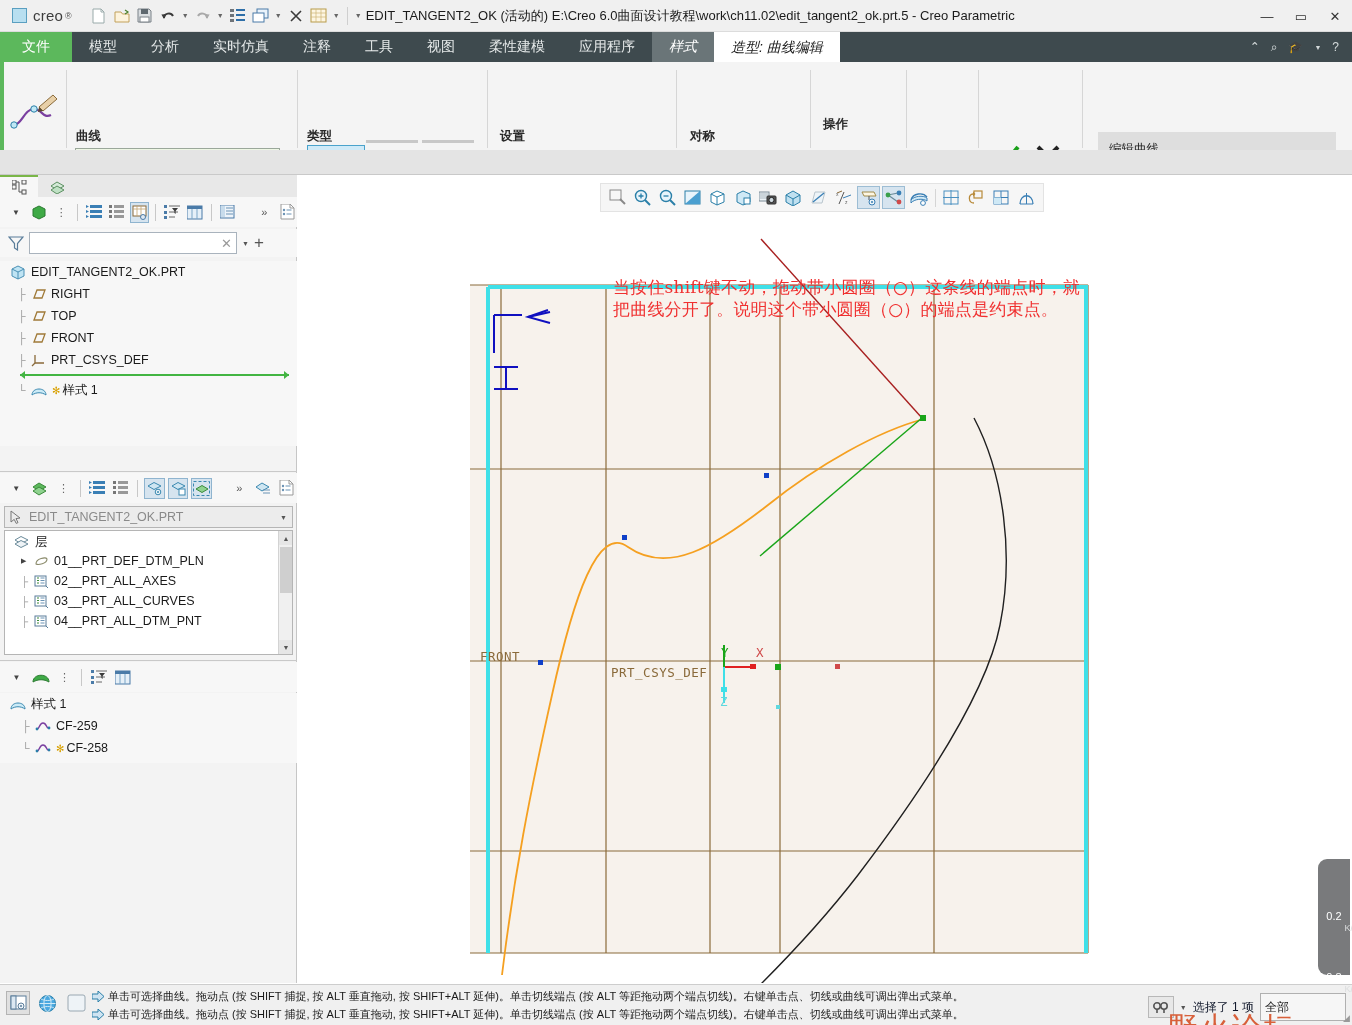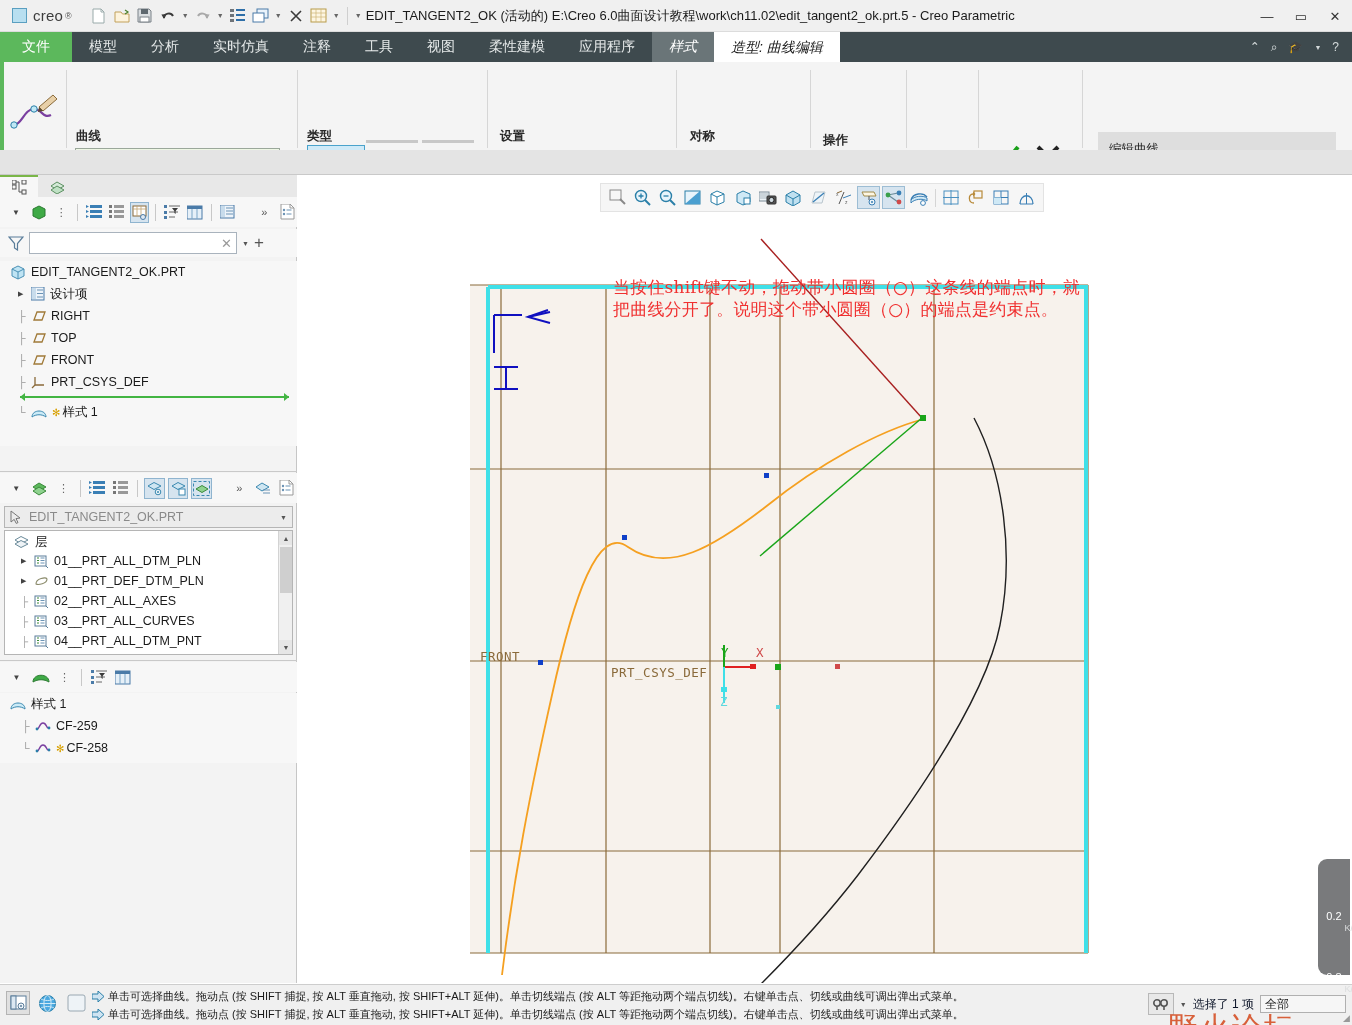--- a/index.html
+++ b/index.html
@@ -197,21 +197,21 @@
   .sb-icons { position:absolute; left:6px; top:6px; display:flex; align-items:center; gap:5px; }
   .sb-ic { width:24px; height:24px; display:flex; align-items:center; justify-content:center; }
   .sb-ic.on { background:#e0e0e0; border:1px solid #b4b4b4; }
   .msgline { position:absolute; display:flex; align-items:center; gap:4px;
     font-size:11px; color:#1a1a1a; white-space:nowrap; }
   .selbox { position:absolute; right:6px; top:8px; display:flex; align-items:center; gap:6px; }
   .findbtn { width:26px; height:22px; background:#e8e8e8; border:1px solid #b8b8b8;
     display:flex;align-items:center;justify-content:center; }
   .caret { font-size:7px; color:#555; }
   .selcount { font-size:12px; color:#0f172a; }
-  .allsel { width:86px; height:18px; border:1px solid #b0b0b0; background:#f6f6f6;
+  .allsel { width:86px; height:28px; border:1px solid #b0b0b0; background:#f6f6f6;
     font-size:12px; color:#1a1a1a; display:flex; align-items:center; padding-left:4px; }
 
   .watermark {
     position:absolute; left:1168px; top:1008px; pointer-events:none;text-align:center;
   }
   .wm-cn { font-family:"DejaVu Serif","Liberation Serif",serif; font-size:30px; color:#d8603a;
     letter-spacing:2px; }
   .wm-url { font-family:"Liberation Serif",serif; font-style:italic; font-size:15px;
     color:#cdcdcd; margin-top:-4px; }
 
@@ -426,21 +426,21 @@
           <path d="M15 12 C12 12 13 2 9 2" fill="none" stroke="#4a9fd0" stroke-width="1.4"></path>
         </svg>
       <span>对称曲线</span>
     </div>
     <div class="chk-item dis" style="left:697px; top:121px;">
       <span>平面:</span>
     </div>
     <div class="plane-field" style="left:722px; top:113px; width:58px;"></div>
     <div class="rb-sep" style="left:810px;"></div>
 
-    <div class="grp-title" style="left:823px; top:70px;">操作</div>
+    <div class="grp-title" style="left:823px; top:54px;">操作</div>
     <div class="chk-item dis" style="left:830px; top:90px;">
       <svg width="15" height="12" viewBox="0 0 15 12">
           <path d="M1 10 C5 10 4 2 7.5 2 C11 2 10 10 14 10" fill="none" stroke="#c0c0c0" stroke-width="1.4"></path>
         </svg>
       <span>平滑</span>
     </div>
     <div class="chk-item dis" style="left:830px; top:118px;">
       <svg width="15" height="12" viewBox="0 0 15 12">
           <path d="M1 8 C3 8 3 4 5 4 C7 4 7 8 9 8 C11 8 11 4 14 4" fill="none" stroke="#c0c0c0" stroke-width="1.4"></path>
         </svg>
@@ -587,29 +587,20 @@
 
     <div class="treewrap" style="top:86px; height:185px; padding-left:10px;">
       <div class="trow">
         <svg width="16" height="15" viewBox="0 0 16 15">
             <path d="M2 4l6-3 6 3v7l-6 3-6-3z" fill="#bfe4f4" stroke="#4a90b5"></path>
             <path d="M2 4l6 3 6-3M8 7v7" fill="none" stroke="#4a90b5"></path>
           </svg>
         <span>EDIT_TANGENT2_OK.PRT</span>
       </div>
       <div class="trow" style="padding-left:8px">
-        <span style="font-size:7px;color:#444;width:8px">▶</span>
-        <svg width="14" height="14" viewBox="0 0 14 14">
-            <rect x="0" y="0" width="13" height="13" fill="#eef4fa" stroke="#4a7ba8"></rect>
-            <rect x="1" y="1" width="4" height="11" fill="#c8dcec"></rect>
-            <path d="M6 3h6M6 6.5h6M6 10h6" stroke="#6b93b5"></path>
-          </svg>
-        <span>设计项</span>
-      </div>
-      <div class="trow" style="padding-left:8px">
         <span style="color:#999;width:8px;font-size:11px">├</span>
         <svg width="15" height="12" viewBox="0 0 15 12">
             <path d="M3 10 L6 2 L14 2 L11 10 Z" fill="none" stroke="#a07a38" stroke-width="1.3"></path>
           </svg>
         <span>RIGHT</span>
       </div>
       <div class="trow" style="padding-left:8px">
         <span style="color:#999;width:8px;font-size:11px">├</span>
         <svg width="15" height="12" viewBox="0 0 15 12">
             <path d="M3 10 L6 2 L14 2 L11 10 Z" fill="none" stroke="#a07a38" stroke-width="1.3"></path>
@@ -724,30 +715,20 @@
       <span style="font-size:7px;color:#555;padding-right:5px">▼</span>
     </div>
 
     <div class="layerbox" style="top:355px; height:125px;">
       <div class="lrow" style="padding-left:8px;padding-top:2px">
         <svg width="17" height="14" viewBox="0 0 17 14">
             <path d="M2 5l6-3.5 7 3.5-7 3.5z" fill="#fff" stroke="#6a8a9a"></path>
             <path d="M2 9l6-3.5 7 3.5-7 3.5z" fill="#eef3f6" stroke="#6a8a9a"></path>
           </svg>
         <span>层</span>
-      </div>
-      <div class="lrow" style="padding-left:16px">
-        <span style="font-size:7px;color:#444;width:8px">▶</span>
-        <svg width="15" height="13" viewBox="0 0 15 13">
-            <rect x="1" y="1" width="11" height="10" fill="#fff" stroke="#5a7d9a"></rect>
-            <path d="M3 3h2M3 5.5h2M3 8h2" stroke="#3a8a3a" stroke-width="1.2"></path>
-            <path d="M6.5 3h4M6.5 5.5h4M6.5 8h4" stroke="#6b93b5"></path>
-            <path d="M12 11l2 2" stroke="#5a7d9a"></path>
-          </svg>
-        <span>01__PRT_ALL_DTM_PLN</span>
       </div>
       <div class="lrow" style="padding-left:16px">
         <span style="font-size:7px;color:#444;width:8px">▶</span>
         <svg width="15" height="12" viewBox="0 0 15 12">
             <path d="M2 9 C2 3 12 2 13 4 C13 9 4 10 2 9 Z" fill="none" stroke="#8a8a6a" stroke-width="1.1"></path>
           </svg>
         <span>01__PRT_DEF_DTM_PLN</span>
       </div>
       <div class="lrow" style="padding-left:16px">
         <span style="color:#999;width:8px;font-size:10px">├</span>

